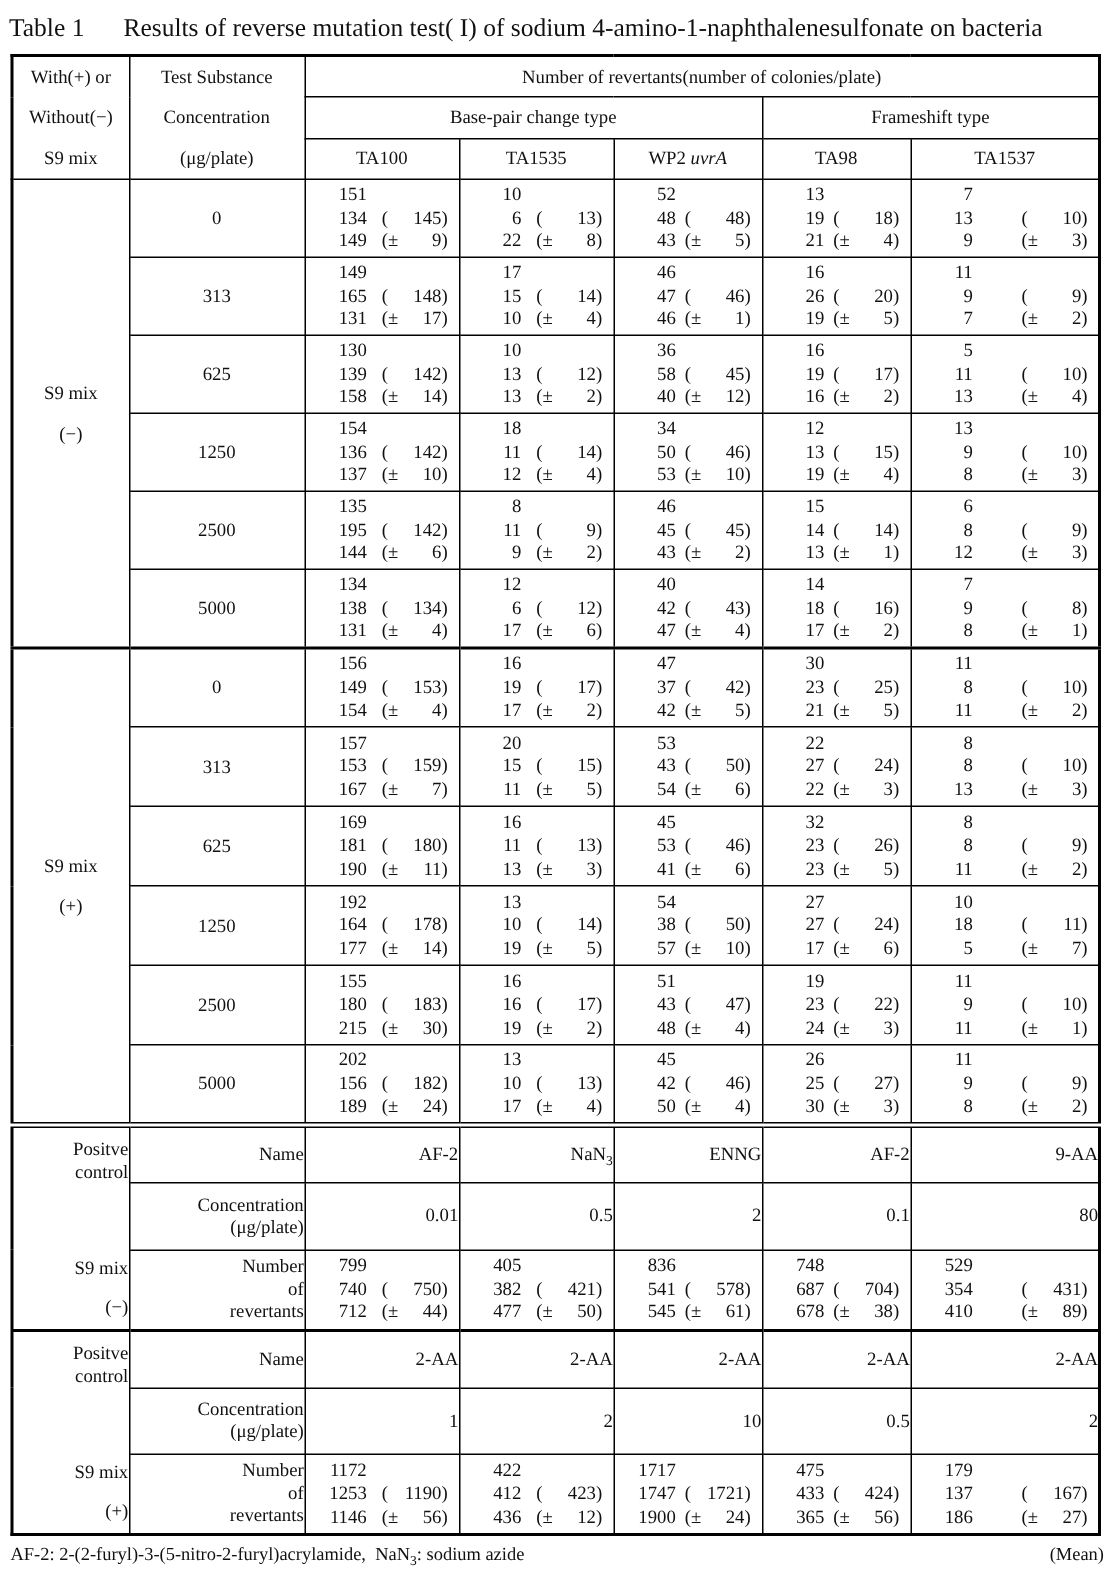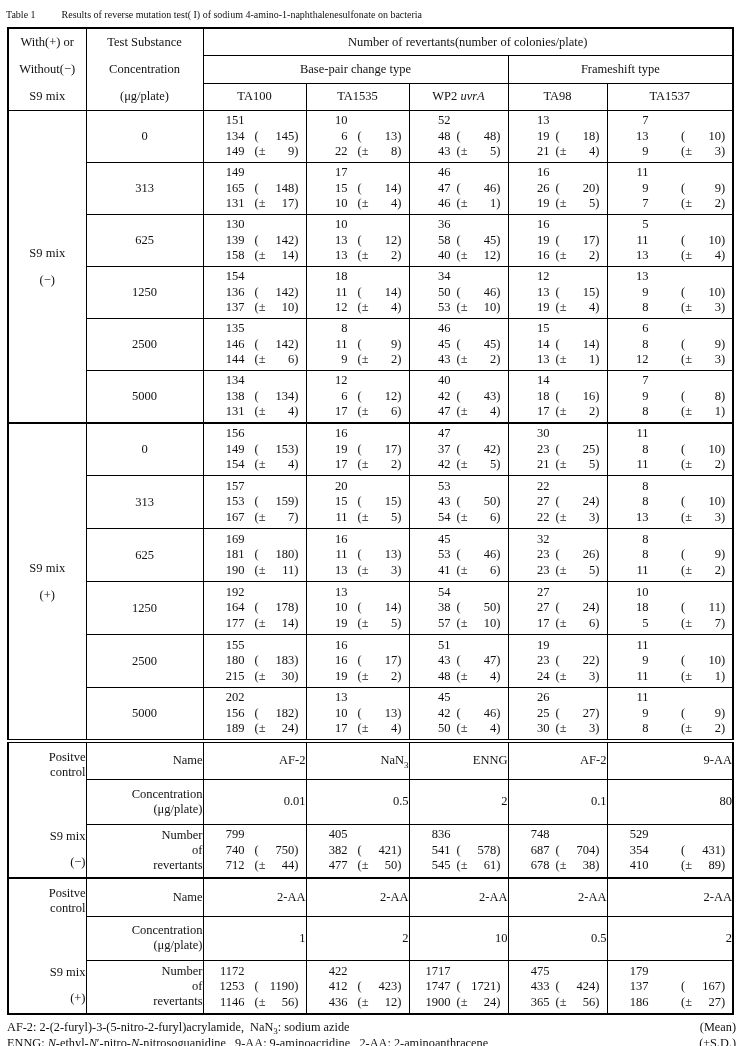--- a/index.html
+++ b/index.html
@@ -1,18 +1,18 @@
 <!DOCTYPE html>
 <html><head>
 <meta charset="utf-8">
 <style>
   html,body {margin:0; padding:0; background:#fff;}
   body {width:739px; height:1046px; font-family:"Liberation Serif", serif; color:#111; overflow:hidden;}
   .page {padding:4px 4px 0 5px;}
-  .title {font-size:10px; padding:5px 0 7px 1px; white-space:nowrap;}
+  .title {font-size:17px; padding:5px 0 7px 1px; white-space:nowrap;}
   .t-label {margin-right:26px;}
   table {border-collapse:collapse; table-layout:fixed; width:727px; border:2px solid #000; margin-left:2px;}
   th,td {border:1px solid #000; font-weight:normal; padding:0; font-size:12.5px;}
   thead tr {height:27px;}
   thead th {text-align:center;}
   .hl {height:27px; line-height:27px; text-align:center;}
   #tbody-main tr {height:52px;}
   #tbody-main tr.g2 {height:53px;}
   td {vertical-align:middle;}
   .conc-cell {text-align:center;}
@@ -404,21 +404,21 @@
           </td>
         </tr>
         <tr>
           <td class="conc-cell">2500</td>
           <td class="vcell">
             <div class="cell3">
               <div class="cline">
                 <span class="v">135</span>
               </div>
               <div class="cline">
-                <span class="v">146</span>
+                <span class="v">195</span>
                 <span class="pa">(<span class="pn">142</span>)</span>
               </div>
               <div class="cline">
                 <span class="v">144</span>
                 <span class="pa">(<span class="pm">±</span><span class="pn">6</span>)</span>
               </div>
             </div>
           </td>
           <td class="vcell">
             <div class="cell3">

